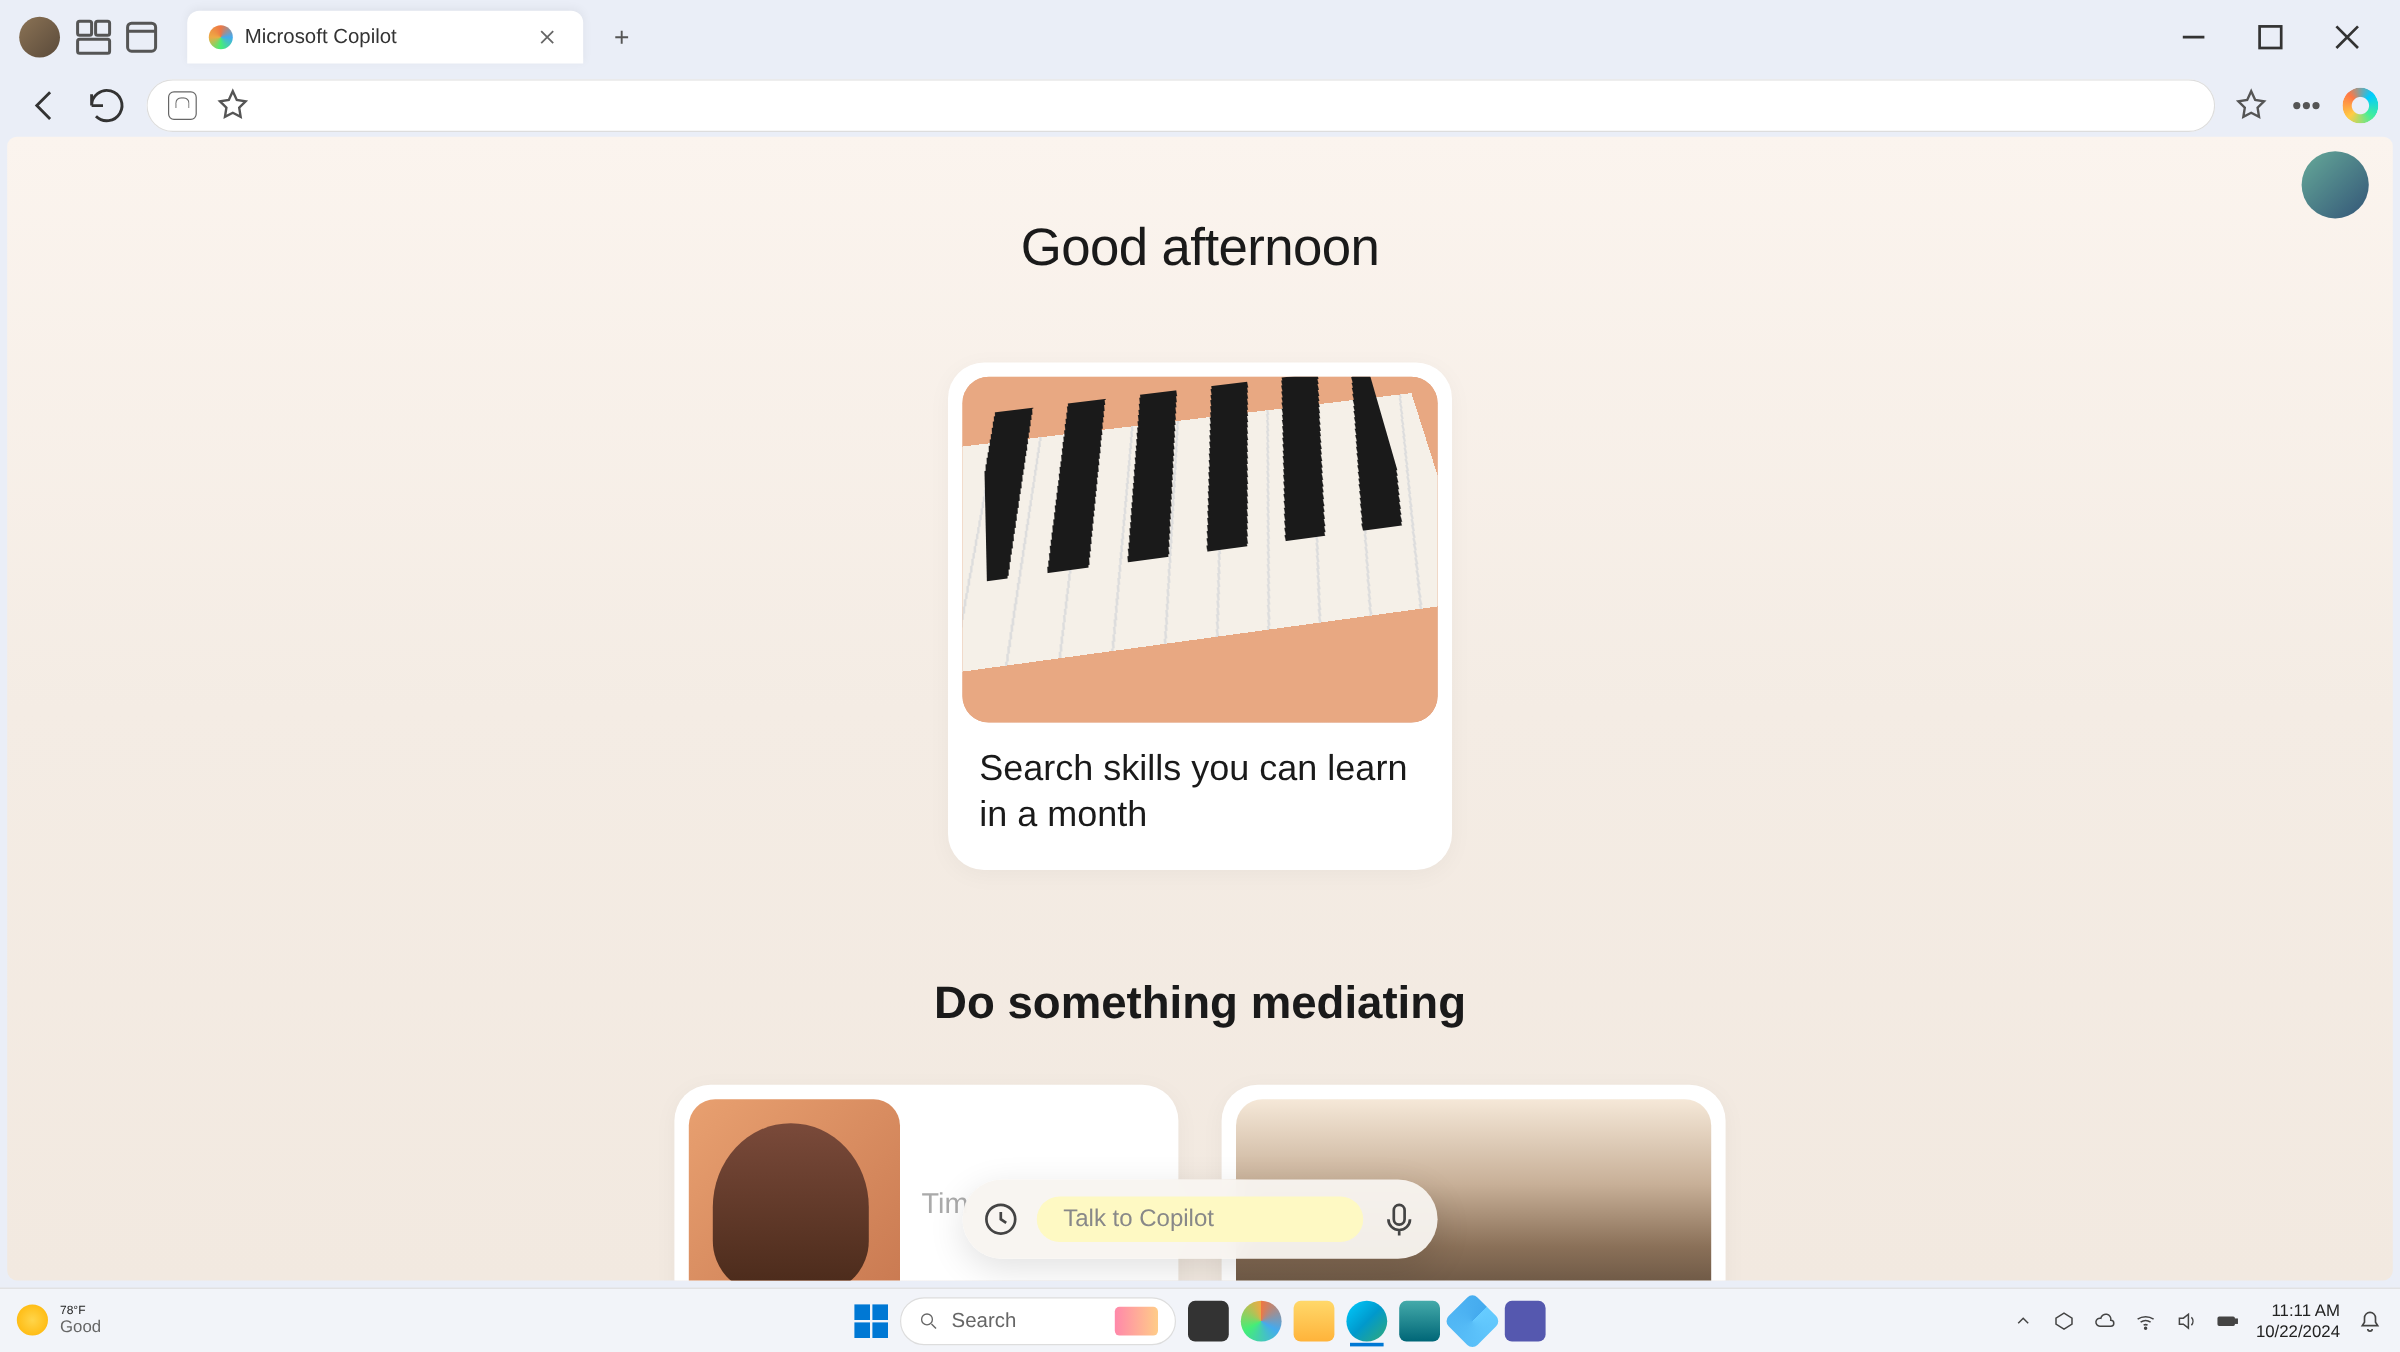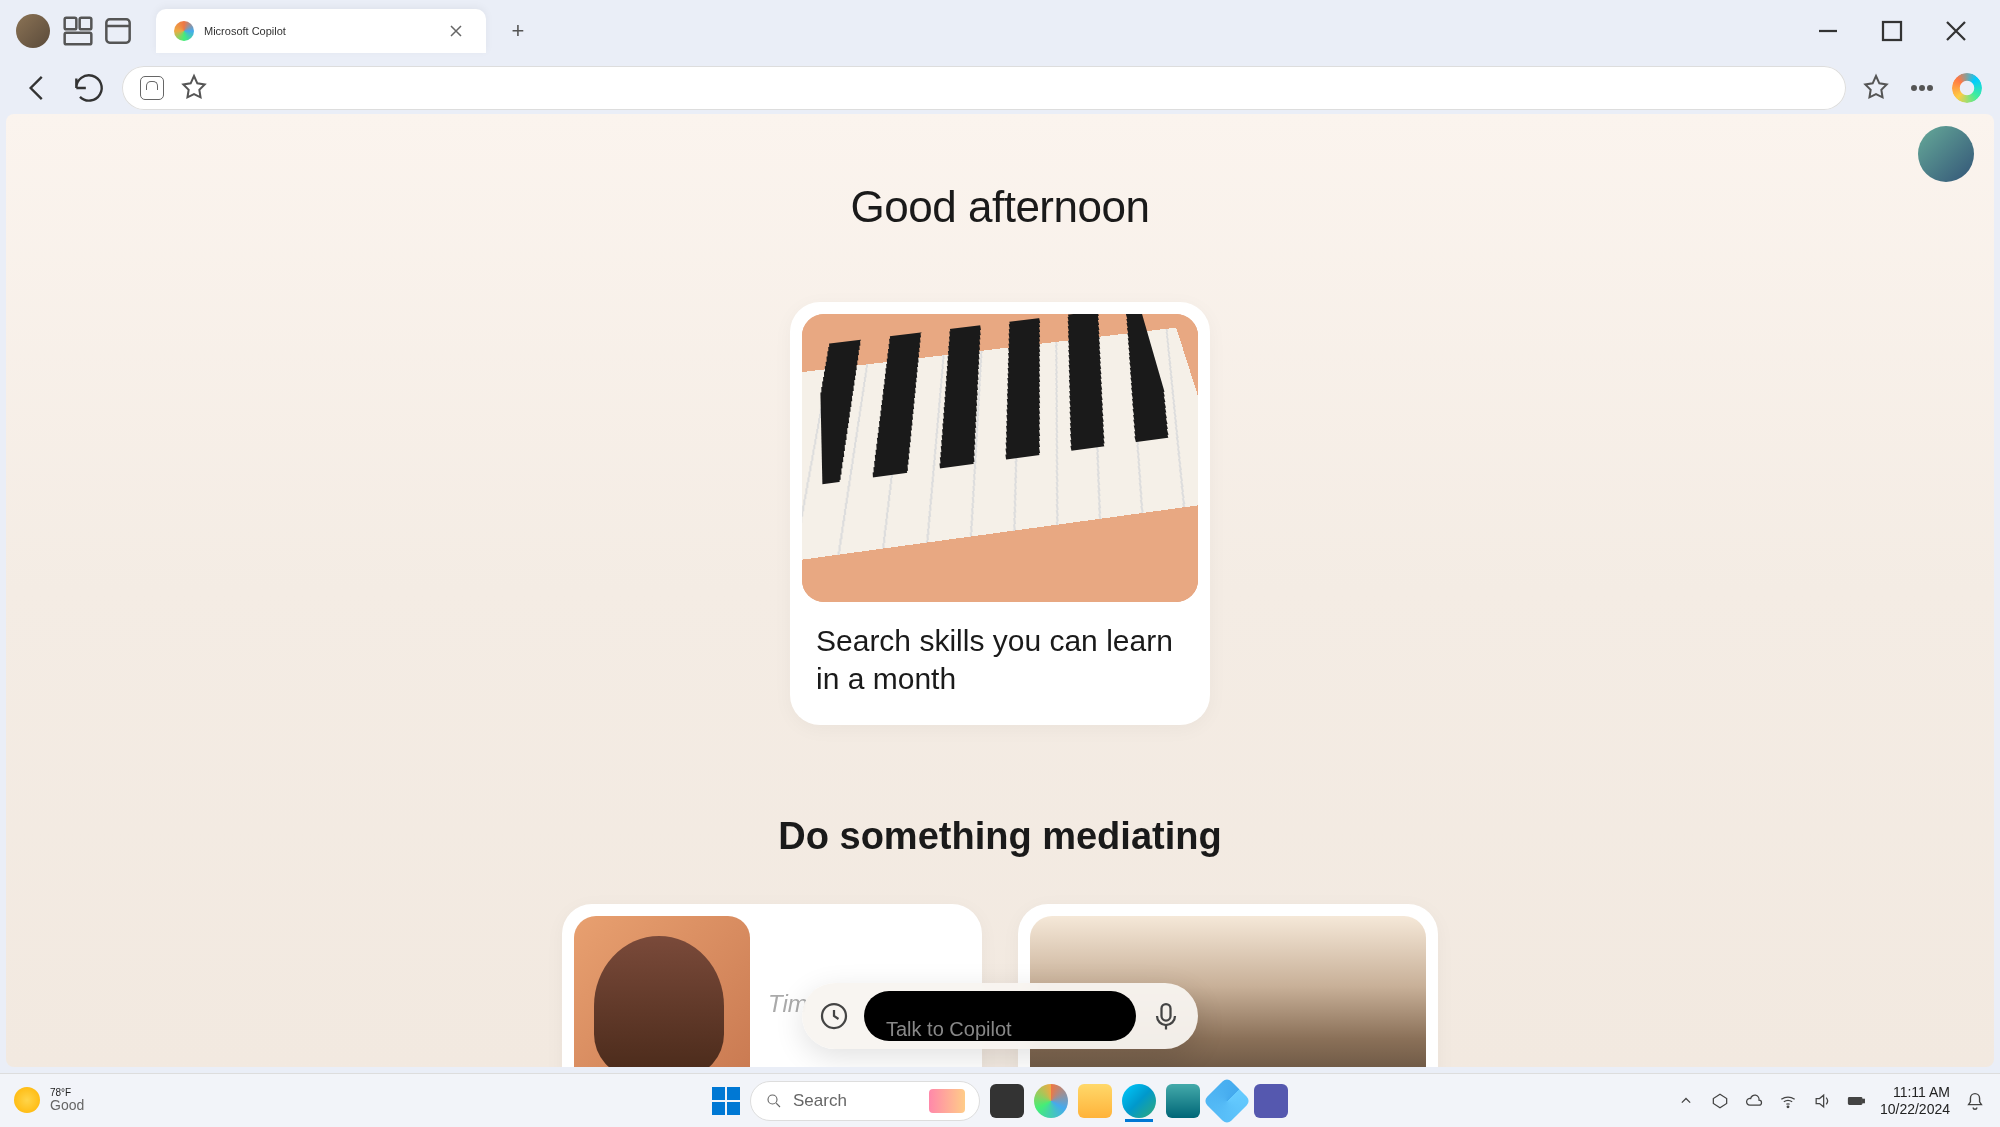--- a/index.html
+++ b/index.html
@@ -4,21 +4,21 @@
 <style>
 * { margin: 0; padding: 0; box-sizing: border-box; font-family: 'Segoe UI', Tahoma, sans-serif; }
 body { width: 2000px; height: 1127px; background: #eaeef7; overflow: hidden; position: relative; }
 
 
 .titlebar { height: 62px; display: flex; align-items: center; padding: 0 8px; background: #eaeef7; }
 .avatar-small { width: 34px; height: 34px; border-radius: 50%; background: linear-gradient(135deg,#8b7355,#5a4a3a); margin: 0 8px; }
 .tb-icon { width: 40px; height: 40px; display: flex; align-items: center; justify-content: center; cursor: pointer; color: #555; }
 .tab { display: flex; align-items: center; background: #fff; border-radius: 10px 10px 0 0; padding: 0 18px; height: 44px; margin-left: 18px; width: 330px; box-shadow: 0 -2px 8px rgba(0,0,0,0.05); }
 .tab-favicon { width: 20px; height: 20px; margin-right: 10px; background: conic-gradient(#e74,#4ae,#4e7,#ea4,#e74); border-radius: 50%; }
-.tab-title { flex: 1; font-size: 11px; color: #333; }
+.tab-title { flex: 1; font-size: 17px; color: #333; }
 .tab-close { width: 24px; height: 24px; display: flex; align-items: center; justify-content: center; color: #666; }
 .new-tab { width: 40px; height: 40px; display: flex; align-items: center; justify-content: center; margin-left: 12px; color: #555; font-size: 22px; }
 .window-controls { margin-left: auto; display: flex; gap: 28px; padding-right: 18px; }
 .wc { width: 36px; height: 36px; display: flex; align-items: center; justify-content: center; color: #333; }
 
 
 .addrbar { height: 52px; display: flex; align-items: center; padding: 0 18px; gap: 14px; background: #eaeef7; }
 .nav-btn { width: 38px; height: 38px; display: flex; align-items: center; justify-content: center; color: #333; }
 .url-box { flex: 1; height: 44px; background: #fff; border-radius: 22px; display: flex; align-items: center; padding: 0 18px; gap: 14px; box-shadow: inset 0 0 0 1px #ddd; }
 .lock { width: 24px; height: 24px; border: 1.5px solid #666; border-radius: 5px; display: flex; align-items: center; justify-content: center; position: relative; }
@@ -50,26 +50,26 @@
 .water { background: radial-gradient(circle at 50% 50%,#4a8aaa,#2a5a7a); position: relative; overflow: hidden; }
 .water::after { content: ''; position: absolute; top: 40px; left: 50px; width: 90px; height: 100px; background: linear-gradient(135deg,#c8a888,#9a7858); border-radius: 45px 45px 20px 20px; transform: rotate(15deg); }
 .small-text { font-size: 24px; font-weight: 500; color: #1a1a1a; line-height: 1.25; }
 
 .section-title { text-align: center; font-size: 38px; font-weight: 600; color: #1a1a1a; margin-top: 90px; }
 
 .cards-row2 { display: flex; justify-content: center; gap: 36px; margin-top: 46px; }
 .wide-card { width: 420px; height: 200px; background: #fff; border-radius: 30px; padding: 12px; display: flex; align-items: center; gap: 18px; box-shadow: 0 4px 20px rgba(0,0,0,0.04); overflow: hidden; }
 .wide-img-l { width: 176px; height: 176px; border-radius: 22px; background: linear-gradient(135deg,#e8a070,#c87850); position: relative; overflow: hidden; }
 .wide-img-l::after { content: ''; position: absolute; top:20px; left:20px; width:130px; height:140px; background: linear-gradient(180deg,#7a4a3a,#4a2a1a); border-radius: 50% 50% 30% 30%; }
-.wide-text { font-size: 24px; color: #aaa; font-style: italic; }
+.wide-text { font-size: 24px; color: #aaa; }
 .wide-img-r { width: 100%; height: 176px; border-radius: 22px; background: linear-gradient(180deg,#f5e8d8 0%,#c8b098 40%,#8a7058 70%,#5a4838 100%); }
 
 
 .input-bar { position: absolute; bottom: 18px; left: 50%; transform: translateX(-50%); width: 396px; height: 66px; background: rgba(248,244,240,0.95); border-radius: 36px; display: flex; align-items: center; padding: 0 14px; gap: 12px; box-shadow: 0 8px 30px rgba(0,0,0,0.12); backdrop-filter: blur(10px); }
-.input-inner { flex: 1; height: 50px; background: #000000; border-radius: 28px; display: flex; align-items: flex-end; padding: 0 22px; }
+.input-inner { flex: 1; height: 38px; background: #fef9c3; border-radius: 28px; display: flex; align-items: center; padding: 0 22px; }
 .input-placeholder { color: #888; font-size: 20px; }
 .micbtn, .histbtn { width: 36px; height: 36px; display: flex; align-items: center; justify-content: center; color: #444; }
 
 
 .taskbar { position: absolute; bottom: 0; left: 0; right: 0; height: 54px; background: #f2f4f9; display: flex; align-items: center; padding: 0 14px; border-top: 1px solid #ddd; }
 .weather { display: flex; align-items: center; gap: 10px; }
 .sun { width: 26px; height: 26px; background: radial-gradient(circle,#ffd54a,#ffb300); border-radius: 50%; }
 .w-text { display: flex; flex-direction: column; line-height: 1.1; }
 .w-temp { font-size: 10px; color: #222; }
 .w-desc { font-size: 14px; color: #666; }

